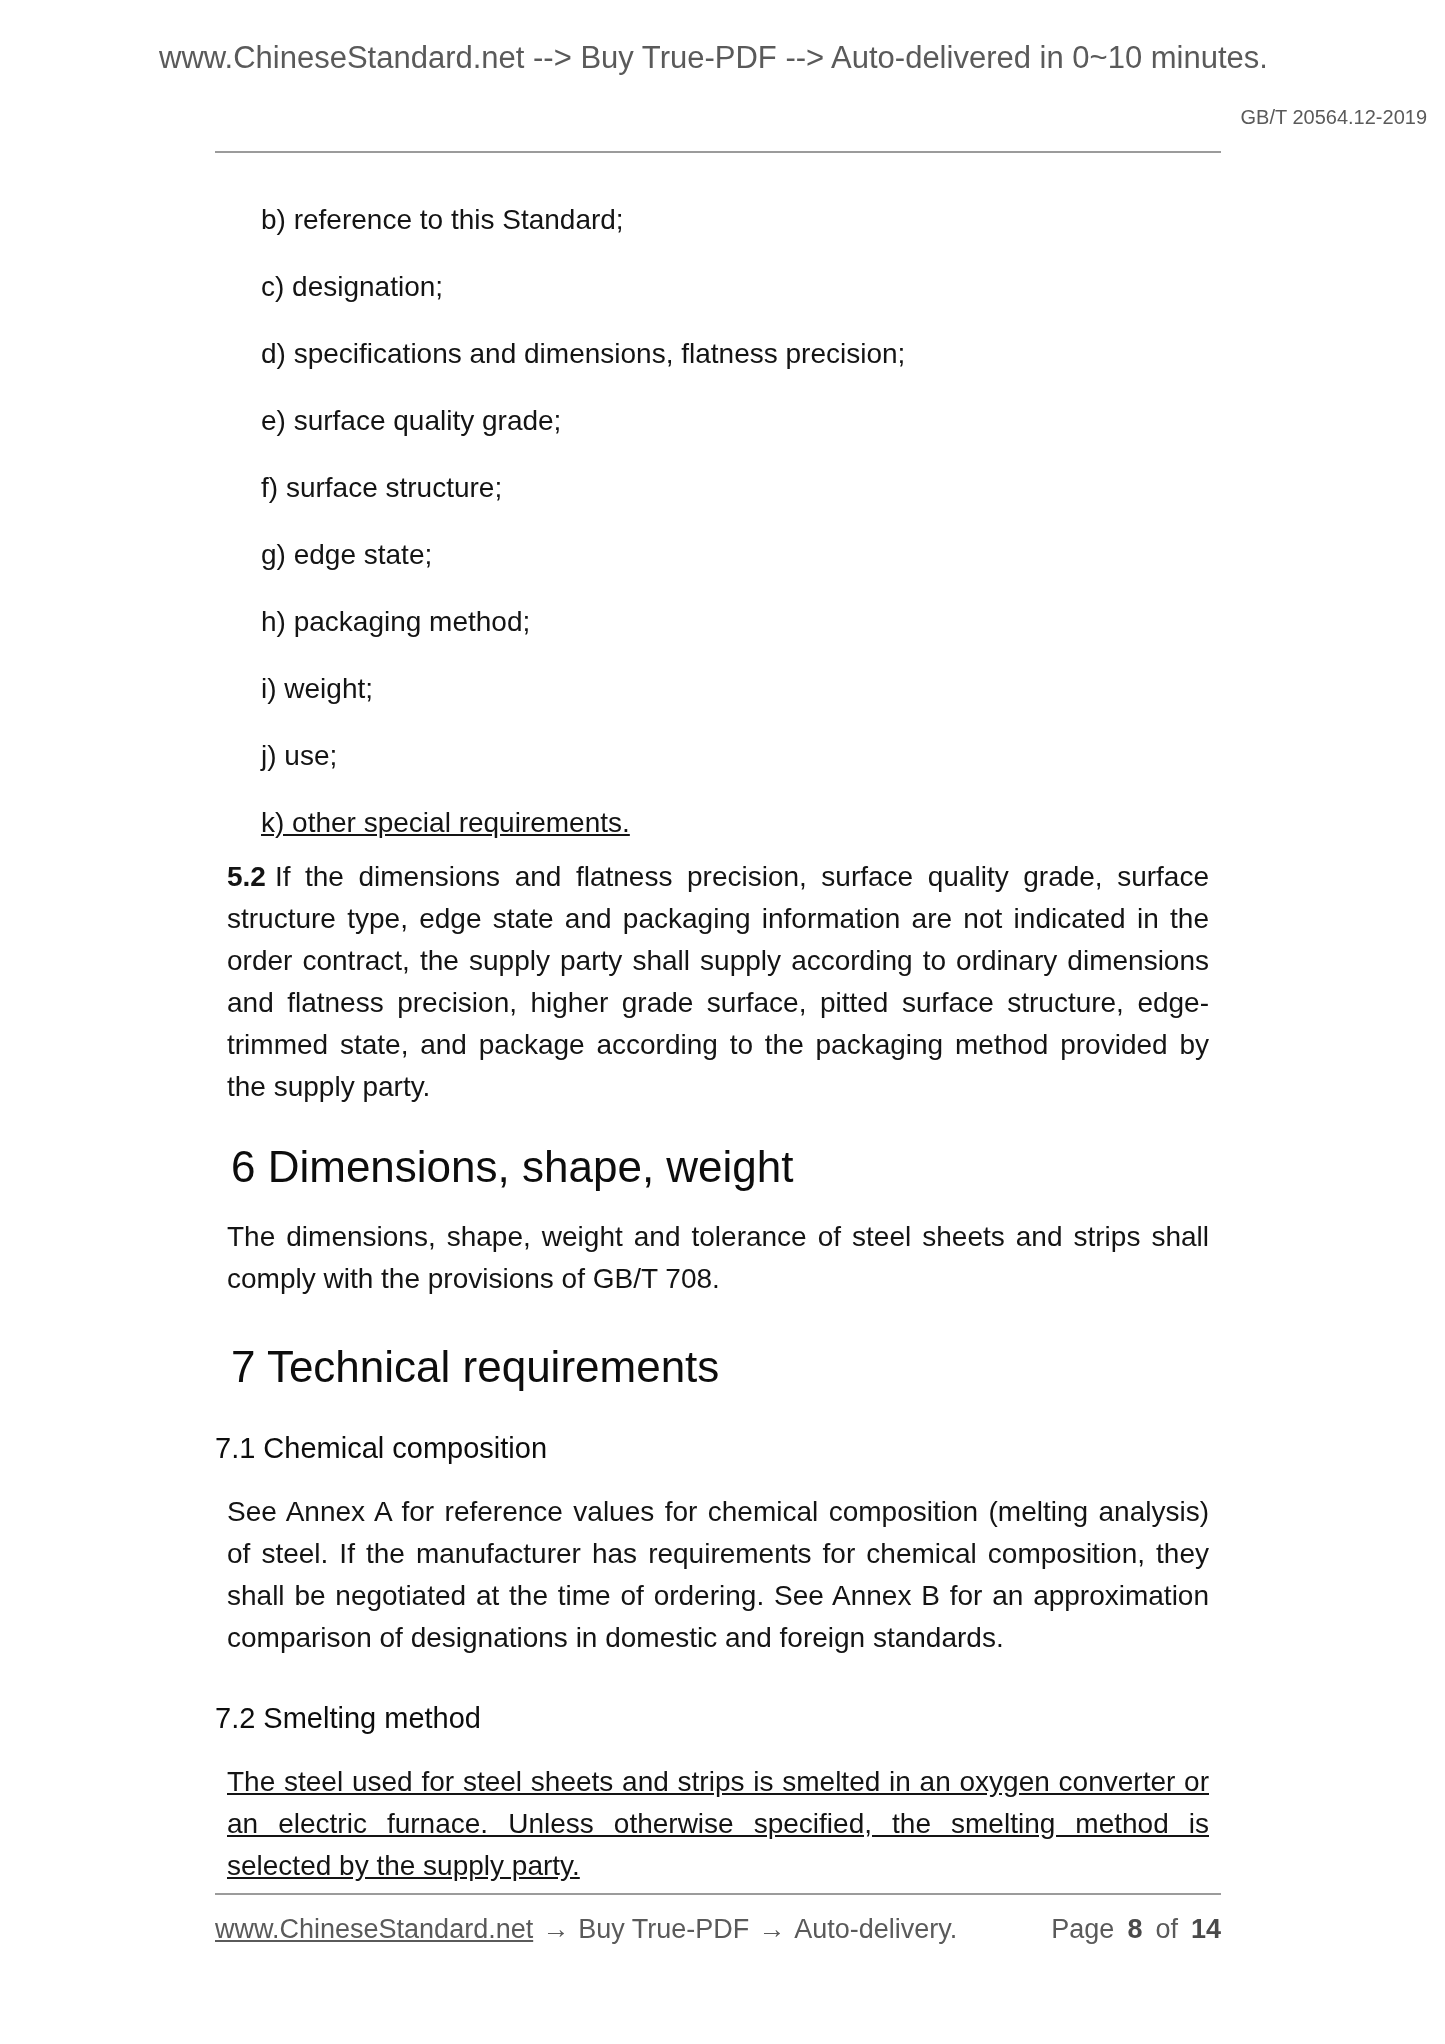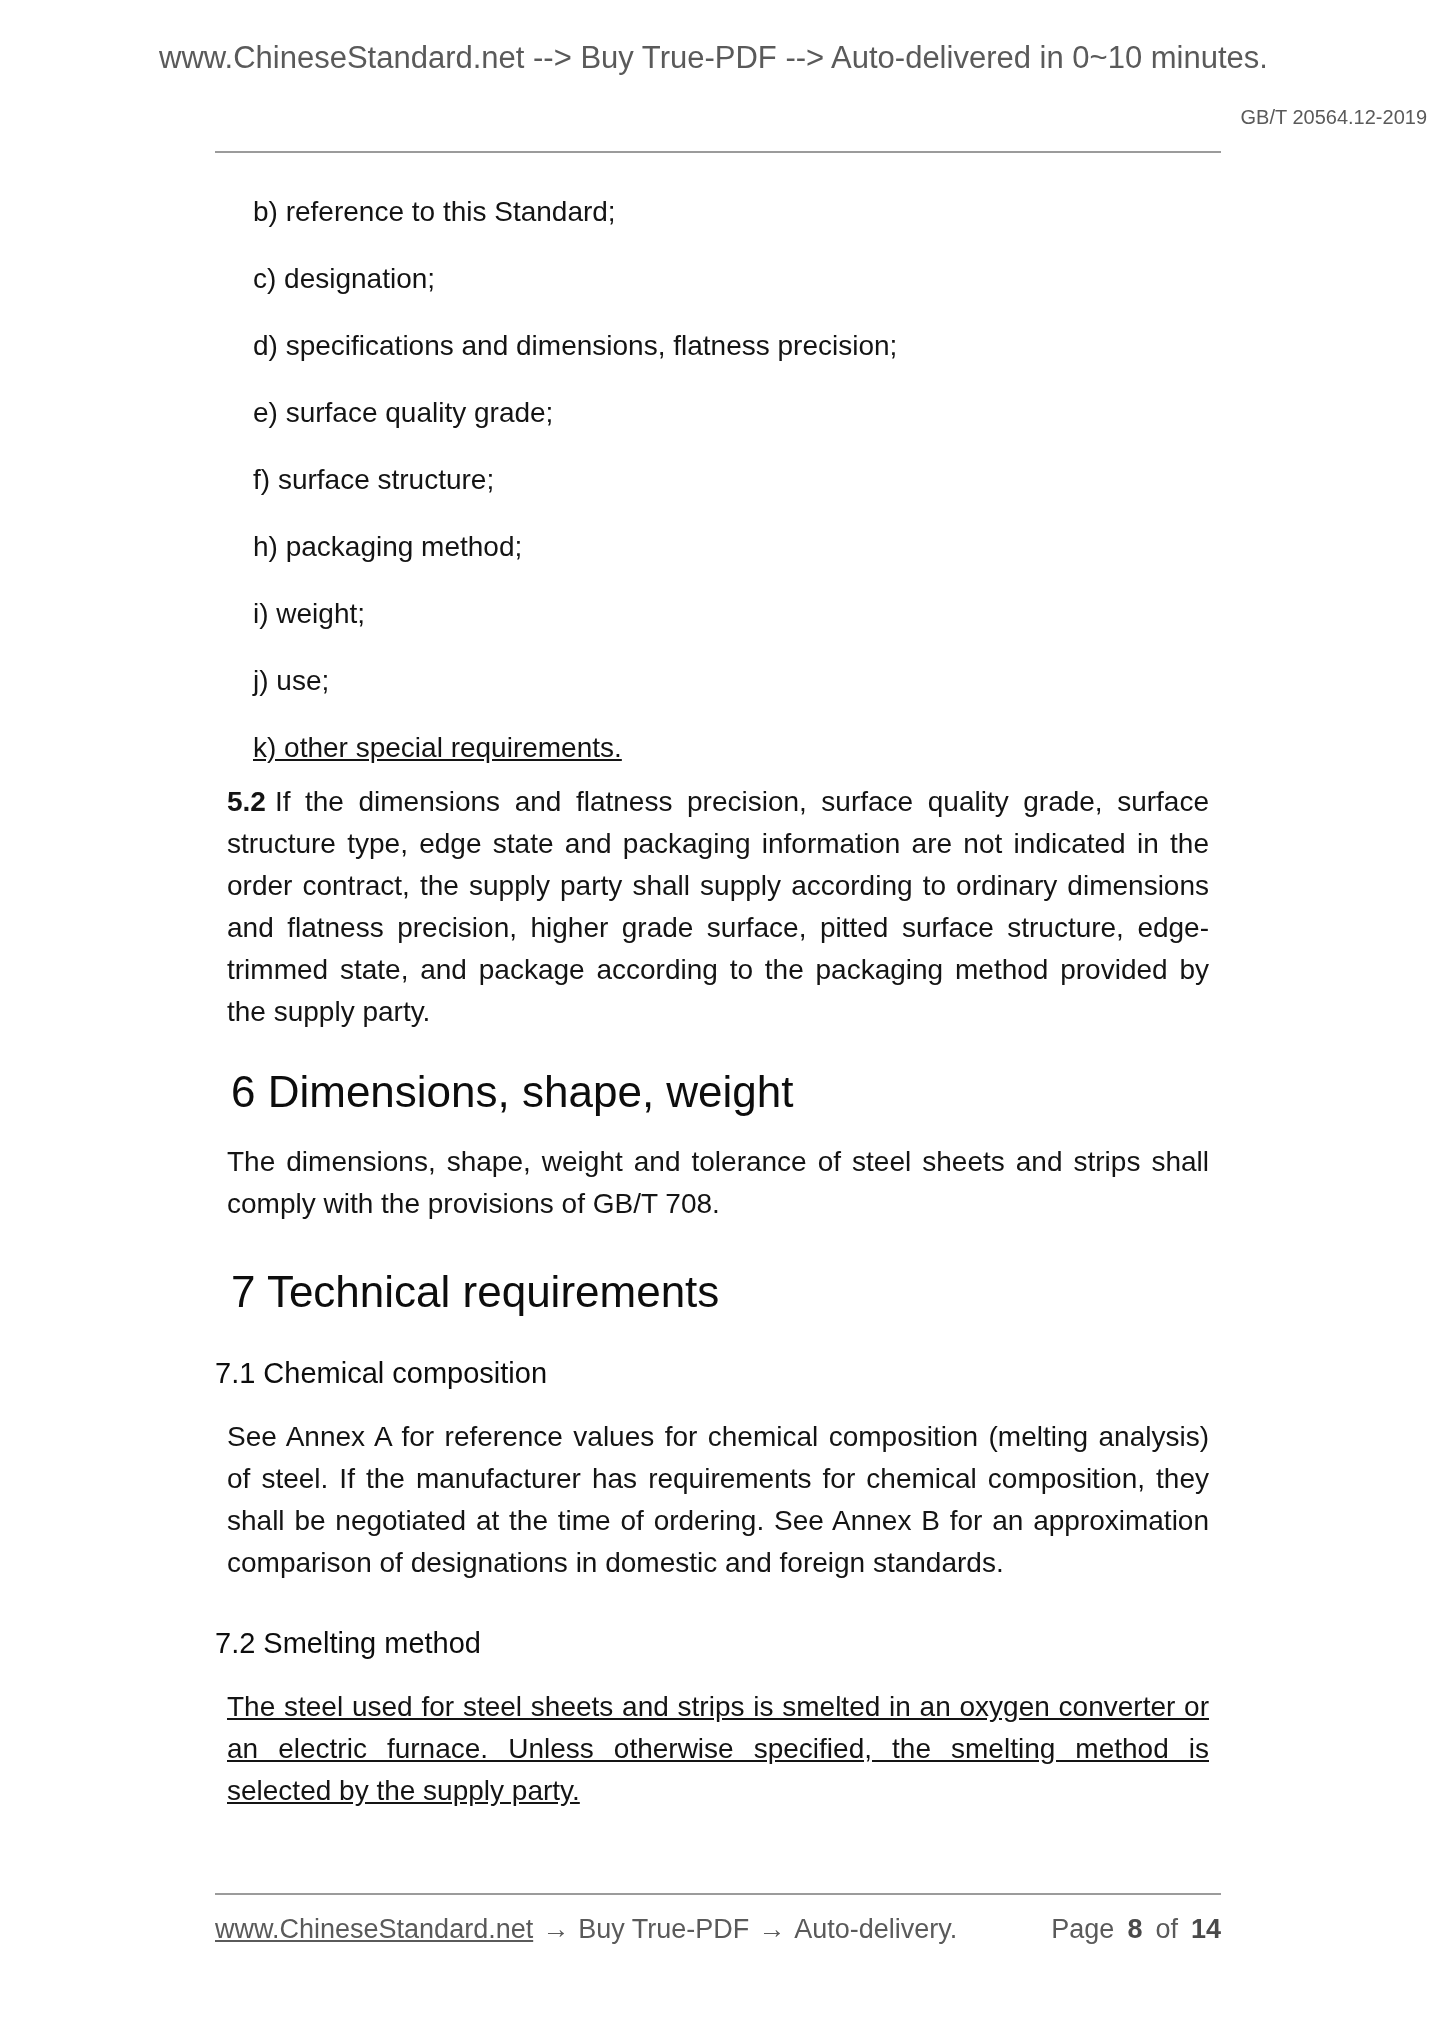--- a/index.html
+++ b/index.html
@@ -52,21 +52,21 @@
   
   .content {
     position: absolute;
     top: 191px; left: 215px;
     width: 1006px;
     color: var(--body-text);
     font-size: 28px;
   }
   ul.order-list {
     list-style: none;
-    margin: 0; padding: 0 0 0 38px;
+    margin: 8px; padding: 0 0 0 38px;
   }
   ul.order-list li {
     height: 67px;
     line-height: 42px;
     white-space: nowrap;
   }
   ul.order-list li:last-child { height: 42px; text-decoration: underline; }
 
   p.body-par {
     margin: 12px;
@@ -143,20 +143,21 @@
   <div class="header-rule"></div>
 
   <div class="content">
 
     <ul class="order-list">
       <li>b) reference to this Standard;</li>
       <li>c) designation;</li>
       <li>d) specifications and dimensions, flatness precision;</li>
       <li>e) surface quality grade;</li>
       <li>f) surface structure;</li>
+      <li>g) edge state;</li>
       <li>h) packaging method;</li>
       <li>i) weight;</li>
       <li>j) use;</li>
       <li>k) other special requirements.</li>
     </ul>
 
     <p class="body-par clause"><strong>5.2</strong><span>If the dimensions and flatness precision, surface quality grade, surface structure type, edge state and packaging information are not indicated in the order contract, the supply party shall supply according to ordinary dimensions and flatness precision, higher grade surface, pitted surface structure, edge-trimmed state, and package according to the packaging method provided by the supply party.</span></p>
 
     <h1 class="section-heading mt-s6">6 Dimensions, shape, weight</h1>
     <p class="body-par mt-s6body">The dimensions, shape, weight and tolerance of steel sheets and strips shall comply with the provisions of GB/T 708.</p>

